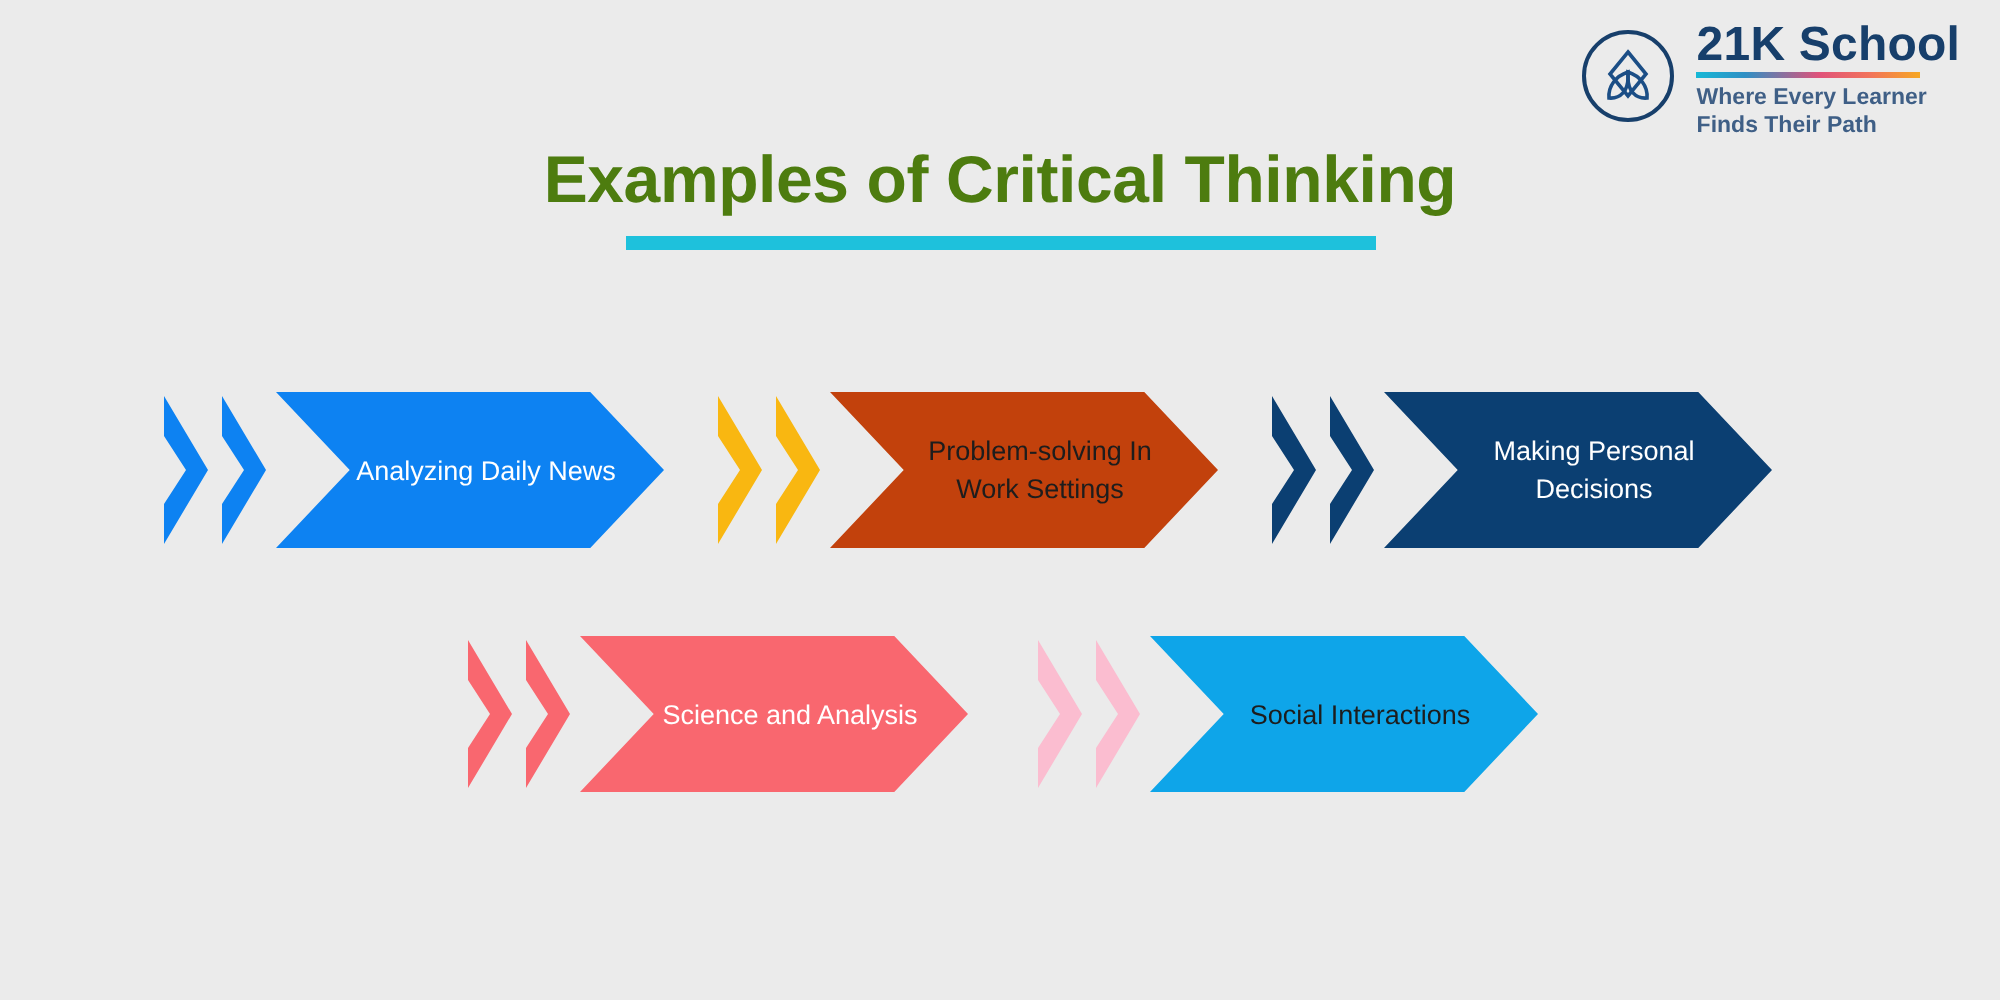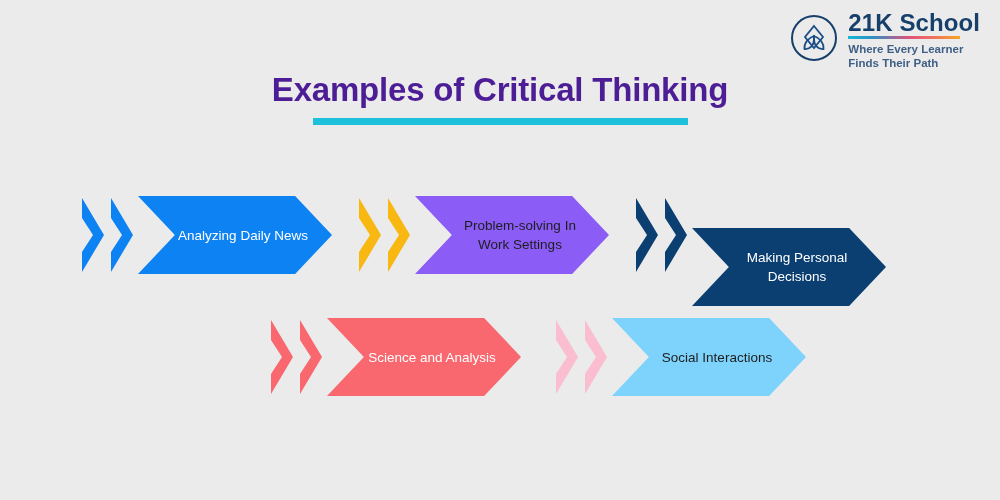--- a/index.html
+++ b/index.html
@@ -89,21 +89,20 @@
     display: flex;
   }
   .row-top {
     padding-left: 80px;
     gap: 39px;
   }
   .row-bottom {
     padding-left: 232px;
     gap: 33px;
     margin-top: 44px;
-    margin-left: 37px;
   }
 
   .arrow {
     position: relative;
     width: 252px;
     height: 78px;
     display: flex;
     align-items: center;
   }
   .chev {
@@ -150,21 +149,21 @@
   </div>
   <div class="brand-text">
     <div class="brand-name" style="color: rgb(23, 63, 107);">21K School</div>
     <div class="brand-rule"></div>
     <div class="brand-tagline" style="color: rgb(63, 95, 134);">Where Every Learner
 Finds Their Path</div>
   </div>
 </div>
 
 <div class="title-block">
-  <div class="page-title" style="color: #4c1d95;">Examples of Critical Thinking</div>
+  <div class="page-title" style="color: #4d7c0f;">Examples of Critical Thinking</div>
   <div class="title-underline" style="background: rgb(30, 193, 220);"></div>
 </div>
 
 <div class="rows">
   <div class="row row-top">
       <div class="arrow">
         <span class="chev chev-1">
           <svg viewBox="0 0 26 78" width="26" height="78" aria-hidden="true">
             <path d="M2 2 L24 39 L2 76 L2 56 L13 39 L2 22 Z" fill="#0d82f2"></path>
           </svg>
@@ -182,37 +181,37 @@
         <span class="chev chev-1">
           <svg viewBox="0 0 26 78" width="26" height="78" aria-hidden="true">
             <path d="M2 2 L24 39 L2 76 L2 56 L13 39 L2 22 Z" fill="#f9b711"></path>
           </svg>
         </span>
         <span class="chev chev-2">
           <svg viewBox="0 0 26 78" width="26" height="78" aria-hidden="true">
             <path d="M2 2 L24 39 L2 76 L2 56 L13 39 L2 22 Z" fill="#f9b711"></path>
           </svg>
         </span>
-        <div class="arrow-body" style="background: #8b5cf6;">
+        <div class="arrow-body" style="background: #c2410c;">
           <div class="arrow-label" style="color: rgb(29, 29, 29);">Problem-solving In
 Work Settings</div>
         </div>
       </div>
       <div class="arrow">
         <span class="chev chev-1">
           <svg viewBox="0 0 26 78" width="26" height="78" aria-hidden="true">
             <path d="M2 2 L24 39 L2 76 L2 56 L13 39 L2 22 Z" fill="#0b3f72"></path>
           </svg>
         </span>
         <span class="chev chev-2">
           <svg viewBox="0 0 26 78" width="26" height="78" aria-hidden="true">
             <path d="M2 2 L24 39 L2 76 L2 56 L13 39 L2 22 Z" fill="#0b3f72"></path>
           </svg>
         </span>
-        <div class="arrow-body" style="background: rgb(11, 63, 114); margin-top: 32px;">
+        <div class="arrow-body" style="background: rgb(11, 63, 114);">
           <div class="arrow-label" style="color: rgb(255, 255, 255);">Making Personal
 Decisions</div>
         </div>
       </div>
     </div>
   <div class="row row-bottom">
       <div class="arrow">
         <span class="chev chev-1">
           <svg viewBox="0 0 26 78" width="26" height="78" aria-hidden="true">
             <path d="M2 2 L24 39 L2 76 L2 56 L13 39 L2 22 Z" fill="#f9676f"></path>
@@ -231,18 +230,18 @@
         <span class="chev chev-1">
           <svg viewBox="0 0 26 78" width="26" height="78" aria-hidden="true">
             <path d="M2 2 L24 39 L2 76 L2 56 L13 39 L2 22 Z" fill="#fbbdd0"></path>
           </svg>
         </span>
         <span class="chev chev-2">
           <svg viewBox="0 0 26 78" width="26" height="78" aria-hidden="true">
             <path d="M2 2 L24 39 L2 76 L2 56 L13 39 L2 22 Z" fill="#fbbdd0"></path>
           </svg>
         </span>
-        <div class="arrow-body" style="background: #7dd3fc;">
+        <div class="arrow-body" style="background: #0ea5e9;">
           <div class="arrow-label" style="color: rgb(29, 29, 29);">Social Interactions</div>
         </div>
       </div>
     </div>
 </div>
 
 </body></html>

